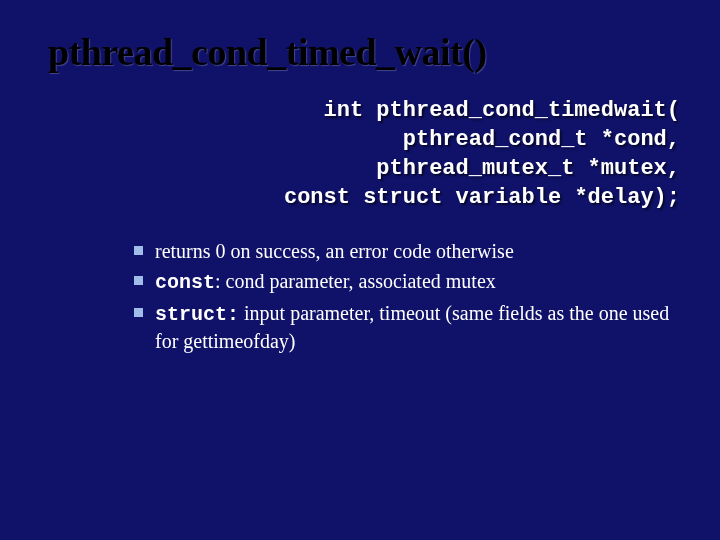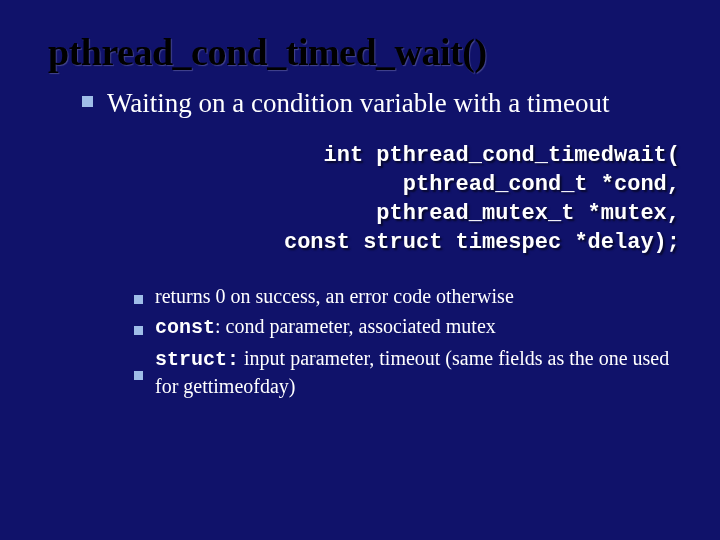--- a/index.html
+++ b/index.html
@@ -18,21 +18,21 @@
   .slide {
     width: 100%;
     height: 100%;
     padding: 30px 40px 30px 48px;
   }
   .title {
     font-size: 38px;
     font-weight: bold;
     color: #000000;
     text-shadow: 1px 1px 1px rgba(120,120,180,0.5);
-    margin-bottom: 12px;
+    margin-bottom: 22px;
     letter-spacing: -0.5px;
   }
   .content {
     padding-left: 34px;
   }
   .top-bullet {
     display: flex;
     align-items: flex-start;
     margin-bottom: 20px;
   }
@@ -69,51 +69,47 @@
     color: #ffffff;
     white-space: pre;
     text-shadow: 2px 2px 2px rgba(0,0,0,0.6);
     text-align: right;
   }
   .sub-list {
     padding-left: 52px;
   }
   .sub-bullet {
     display: flex;
-    align-items: center;
+    align-items: flex-start;
     margin-bottom: 4px;
   }
   .sub-text {
     font-size: 20px;
     line-height: 1.3;
     color: #ffffff;
   }
   .mono {
     font-family: "Courier New", Courier, monospace;
     font-weight: bold;
   }
 </style>
 </head>
 <body>
 
 <div class="slide">
   <h1 class="title">pthread_cond_timed_wait()</h1>
 
   <div class="content">
 
-    <div class="top-bullet">
-      <div class="bullet-sq"></div>
-      <div class="top-text">Waiting on a condition variable with a timeout</div>
-    </div>
 
     <div class="code-block">
       <div class="code-line">int pthread_cond_timedwait(</div>
       <div class="code-line">       pthread_cond_t *cond,</div>
       <div class="code-line">       pthread_mutex_t *mutex,</div>
-      <div class="code-line">       const struct timespec *delay);</div>
+      <div class="code-line">       const struct variable *delay);</div>
     </div>
 
     <div class="sub-list">
 
       <div class="sub-bullet">
         <div class="bullet-sq-sm"></div>
         <div class="sub-text">returns 0 on success, an error code otherwise</div>
       </div>
 
 

